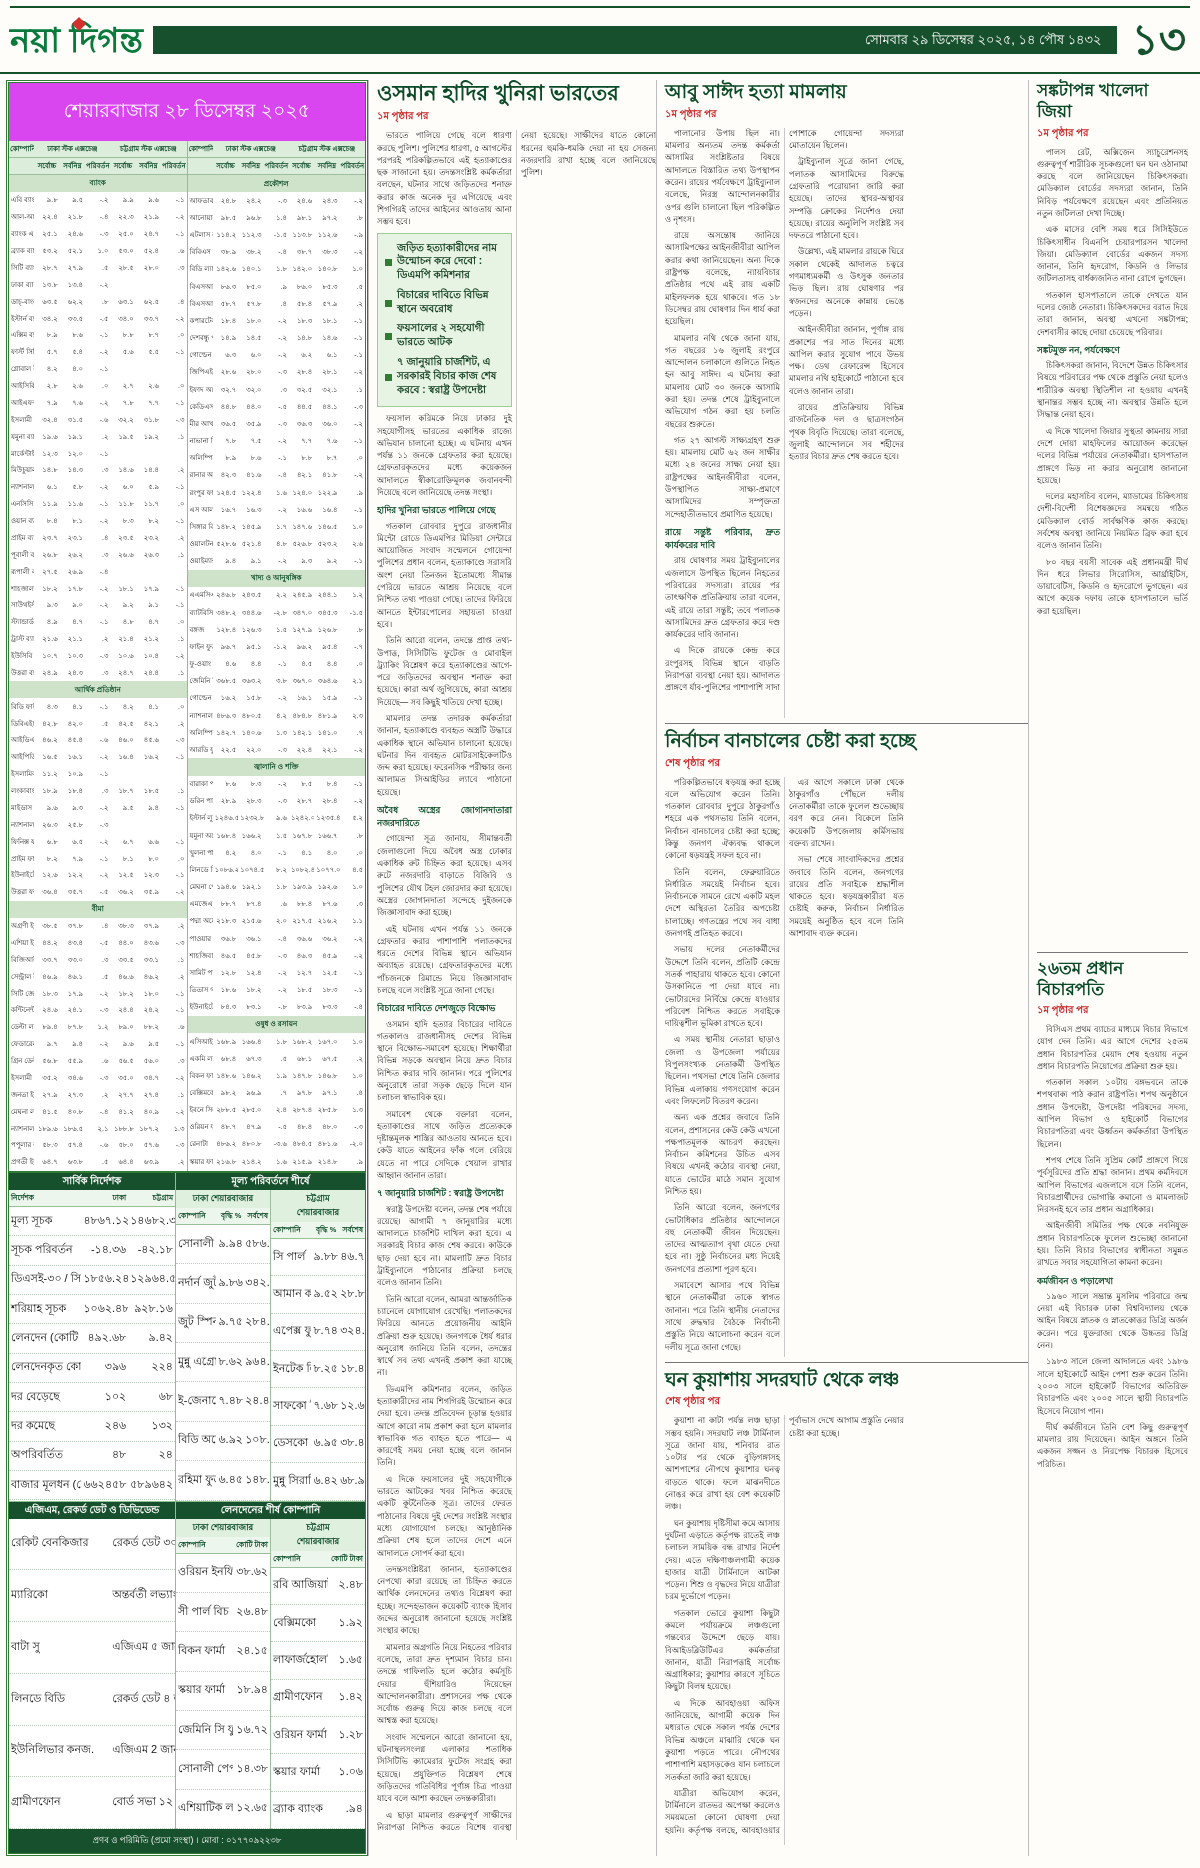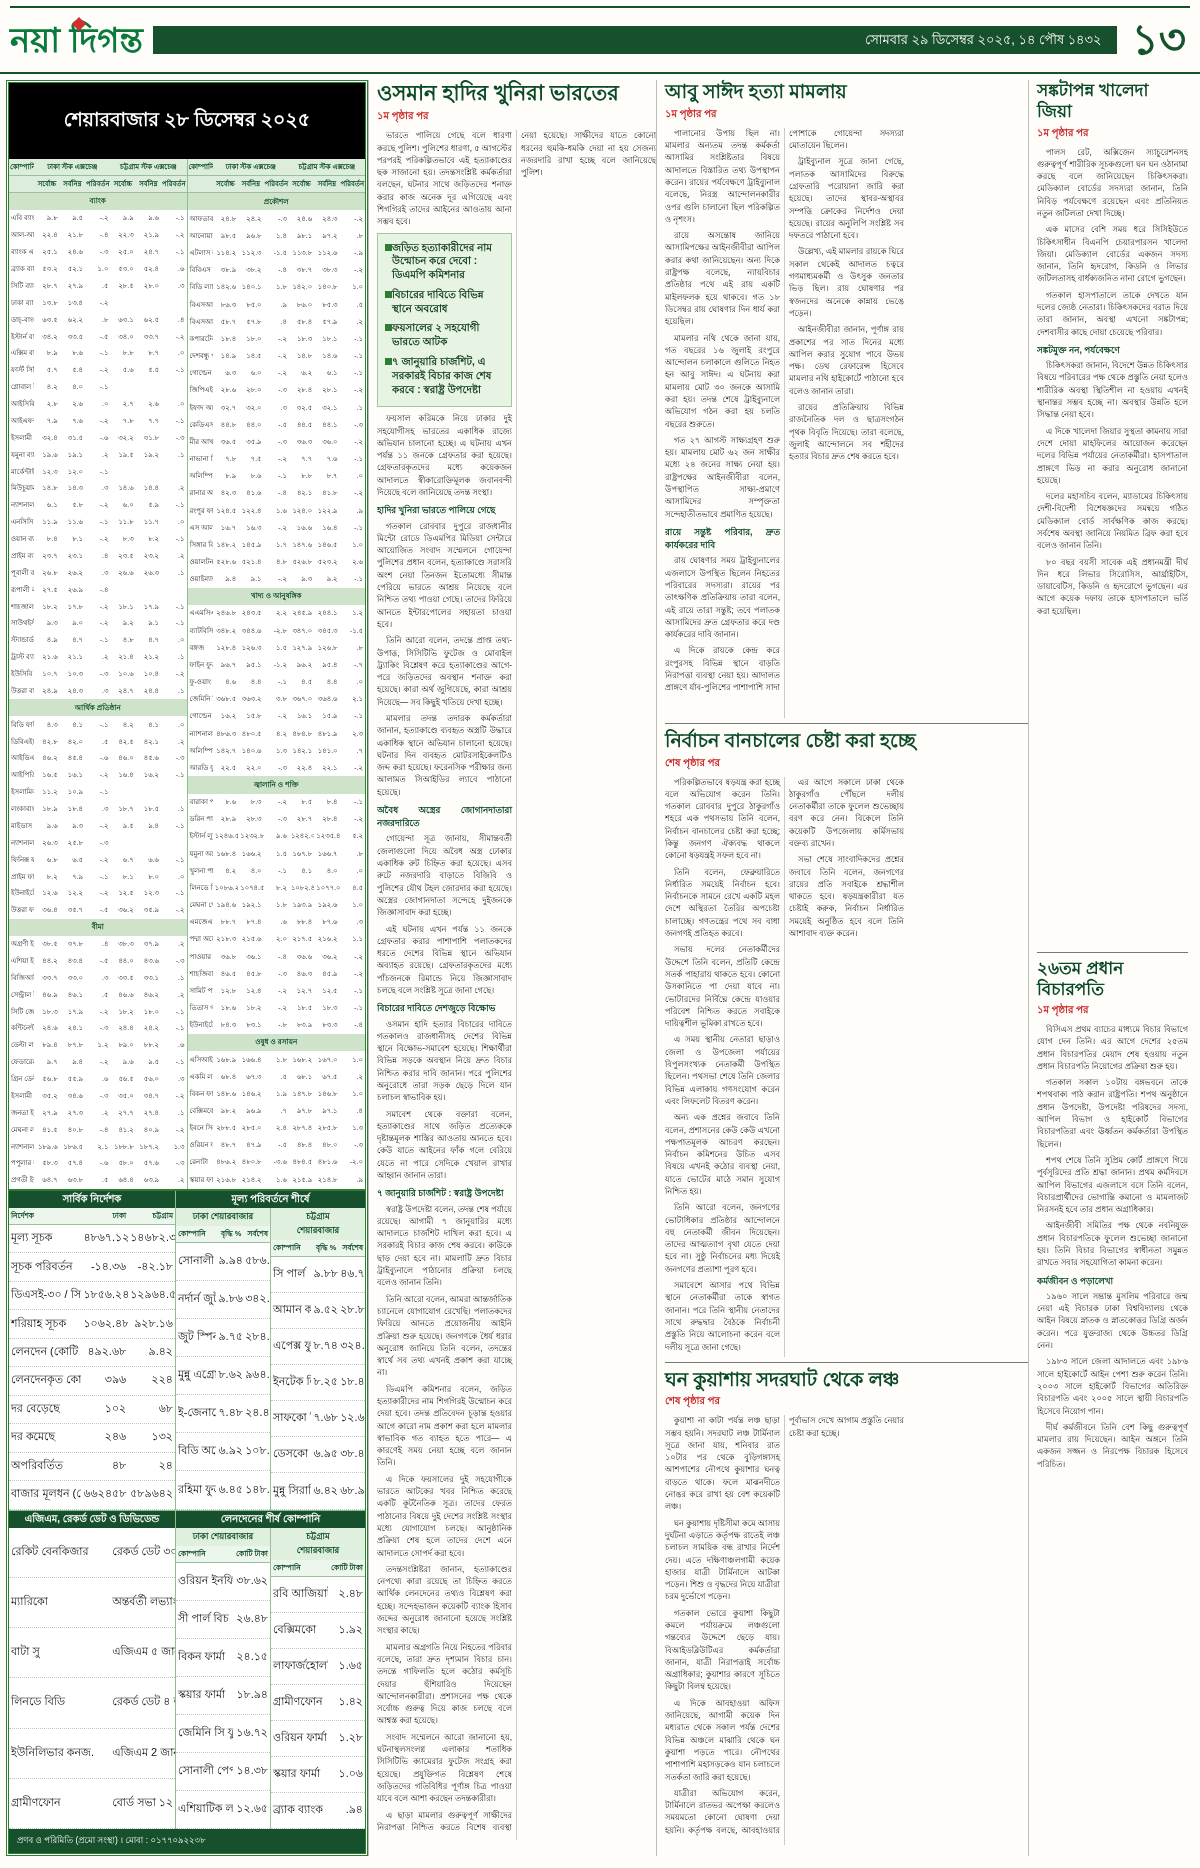--- a/index.html
+++ b/index.html
@@ -9,21 +9,21 @@
   .masthead{display:flex;align-items:center;gap:10px;padding:6px 10px 6px;border-bottom:2px solid #155229;height:52px;}
   .logo{position:relative;font-size:34px;font-weight:bold;color:#0a7a3c;white-space:nowrap;line-height:1;text-align:right;}
   .logo-accent{position:absolute;top:-4px;left:64px;width:10px;height:10px;background:#d32f2f;transform:rotate(45deg);}
   .datebar{flex:1;background:#17502c;color:#fff;font-size:13px;height:28px;display:flex;align-items:center;justify-content:flex-end;padding:0 16px;}
   .pagenum{font-size:42px;font-weight:bold;color:#14532d;padding:0 4px;line-height:1;}
   .main{display:grid;grid-template-columns:362px 280px 364px 152px;gap:8px;padding:6px 6px 0;}
   .zone{min-width:0;}
   .zone+.zone{border-left:1px solid #bdbdbd;padding-left:8px;margin-left:-8px;}
   
   .stockbox{border:3px double #2e7d32;height:1770px;display:flex;flex-direction:column;background:#fff;}
-  .stock-title{background:#000000;color:#fff;text-align:center;font-size:19px;font-weight:bold;padding:22px 0;flex:0 0 auto;}
+  .stock-title{background:#d946ef;color:#fff;text-align:center;font-size:19px;font-weight:normal;padding:13px 0;flex:0 0 auto;}
   .strips{display:flex;height:1030px;overflow:hidden;flex:0 0 auto;}
   .strip{flex:1;min-width:0;height:100%;}
   .strip+.strip{border-left:1px solid #8fbf8f;}
   .strip table{width:100%;height:100%;border-collapse:collapse;table-layout:fixed;font-size:6.9px;}
   .strip th{background:#dceddc;color:#0b4a26;font-size:6.9px;padding:2px 1px;border-bottom:1px solid #9bbf9b;white-space:nowrap;overflow:hidden;}
   .strip td{padding:1px 2px;text-align:right;white-space:nowrap;overflow:hidden;color:#222;}
   .strip td:first-child{text-align:left;width:34%;}
   .strip tr.cat td{background:#cfe3cb;color:#0b4a26;font-weight:bold;text-align:center;font-size:7.2px;}
   
   .stock-bottom{flex:1;display:flex;border-top:2px solid #2e7d32;min-height:0;}
@@ -36,36 +36,36 @@
   .sb-half{flex:1;display:flex;flex-direction:column;min-width:0;}
   .sb-half+.sb-half{border-left:1px solid #9bbf9b;}
   .sb-subtitle{background:#dff0df;color:#0b4a26;font-weight:bold;text-align:center;font-size:8.5px;padding:2px 16px;flex:0 0 auto;}
   .mhead{display:flex;background:#edf6ec;font-weight:bold;color:#0b4a26;font-size:7.4px;border-bottom:1px solid #9bbf9b;flex:0 0 auto;}
   .mhead span{flex:1;padding:2px;text-align:right;white-space:nowrap;overflow:hidden;}
   .mhead span:first-child{flex:1.6;text-align:left;}
   .mini{display:flex;flex-direction:column;flex:1;min-height:0;}
   .mrow{flex:1;display:flex;align-items:center;font-size:11px;border-bottom:1px dotted #b9ccb9;}
   .mrow span{flex:1;padding:0 2px;text-align:right;white-space:nowrap;overflow:hidden;}
   .mrow span:first-child{flex:1.6;text-align:left;}
-  .stock-footer{background:#17502c;color:#fff;text-align:left;font-size:8.5px;padding:5px 8px;flex:0 0 auto;}
+  .stock-footer{background:#17502c;color:#fff;text-align:center;font-size:8.5px;padding:5px 8px;flex:0 0 auto;}
   
   .headline{margin:0 0 2px;font-weight:bold;color:#0b4a26;line-height:1.25;}
   .h-xl{font-size:21px;}
   .h-lg{font-size:19px;}
   .h-md{font-size:17px;}
   .cont{color:#c62828;font-weight:bold;font-size:10px;margin:0 0 5px;}
   .art-body{font-size:8.2px;line-height:1.5;text-align:justify;overflow:hidden;column-fill:auto;column-gap:9px;column-rule:1px solid #c9c9c9;color:#1c1c1c;}
   .two-col{column-count:2;}
   .three-col{column-count:3;}
   .one-col{column-count:1;}
   .art-body p{margin:0 0 4px;text-indent:9px;}
   .art-body p.sub{font-weight:bold;color:#0b4a26;text-indent:0;font-size:8.8px;margin:5px 0 3px;}
   .block+.block{border-top:1px solid #777;margin-top:5px;padding-top:5px;}
   .greenbox{background:#e7f3e3;border:1px solid #9ccc9c;padding:7px 7px 4px;margin:2px 0 6px;break-inside:avoid;}
-  .gb-item{display:flex;font-size:10.2px;font-weight:bold;color:#123f1f;line-height:1.35;margin-bottom:6px;text-align:left;}
+  .gb-item{display:flex;gap:5px;font-size:10.2px;font-weight:bold;color:#123f1f;line-height:1.35;margin-bottom:6px;text-align:left;align-items:center;}
   .gb-bullet{flex:0 0 auto;width:7px;height:7px;background:#2e7d32;margin-top:3px;}
 </style>
 </head>
 <body>
 
 <div class="page">
   <div class="topline"></div>
 
   <div class="masthead">
     <div class="logo">

